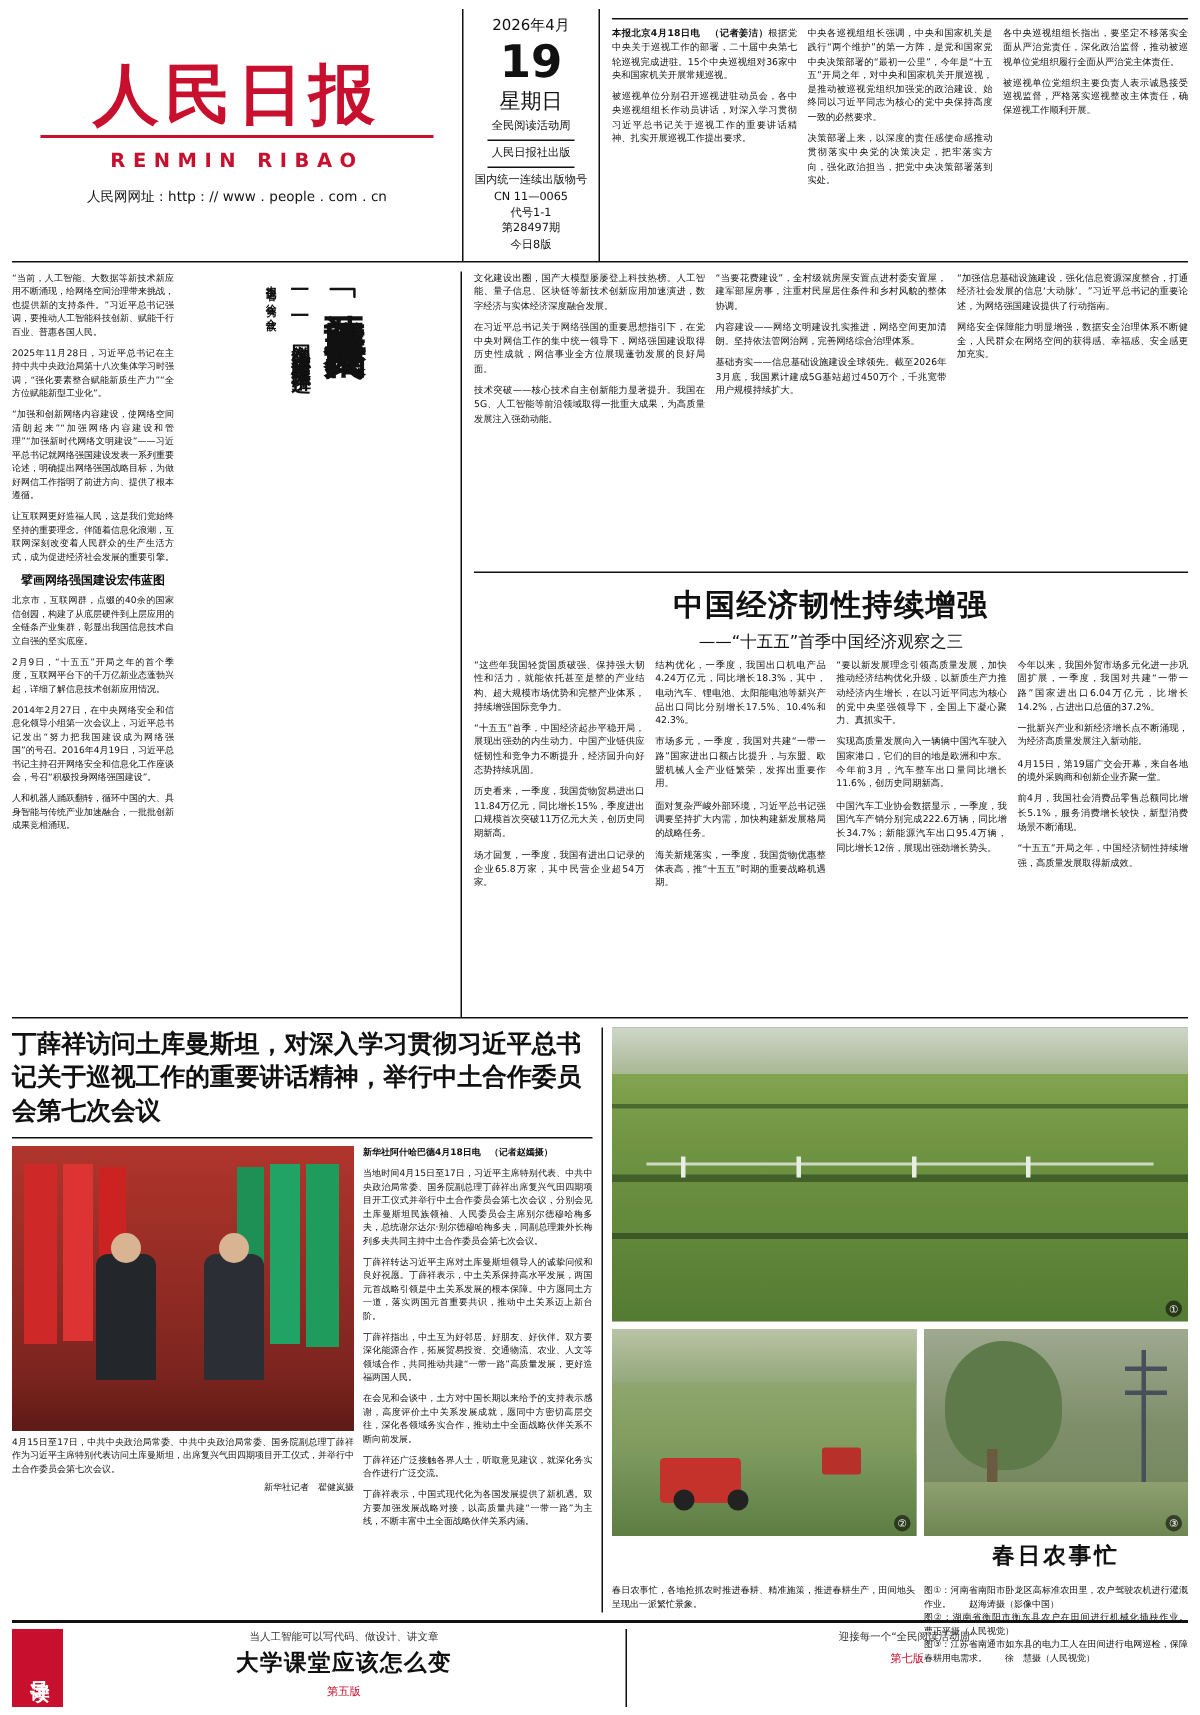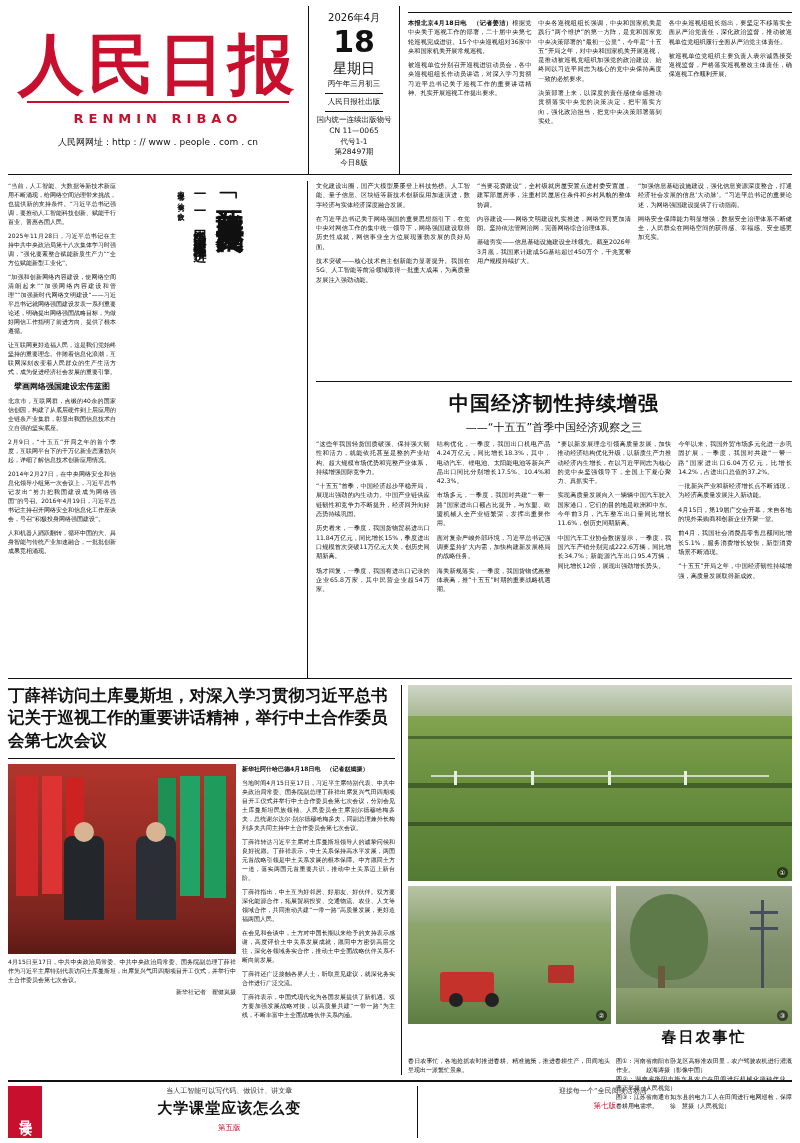--- a/index.html
+++ b/index.html
@@ -7,21 +7,21 @@
     width:800px;height:1143px;background:#ffffff;
     font-family:"DejaVu Sans","Liberation Sans",sans-serif;
     color:#111;overflow:hidden;
   }
   .page{position:relative;width:800px;height:1143px;box-sizing:border-box;padding:6px 8px;}
   
   .masthead{display:flex;align-items:stretch;height:168px;}
   .mh-logo{width:300px;display:flex;flex-direction:column;justify-content:center;align-items:center;}
   .logo-cn{
     font-family:"DejaVu Serif","Liberation Serif",serif;
-    font-weight:bold;color:#c8102e;font-size:66px;letter-spacing:4px;line-height:1;
+    font-weight:bold;color:#c8102e;font-size:44px;letter-spacing:4px;line-height:1;
     white-space:nowrap;
     text-align:center;
   }
   .logo-py{
     color:#c8102e;font-size:13px;letter-spacing:5px;margin-top:8px;font-weight:bold;
   }
   .logo-underline{width:262px;height:2px;background:#c8102e;margin-top:4px;}
   .logo-site{font-size:9px;margin-top:10px;color:#111;}
   .mh-info{
     width:92px;border-left:1px solid #111;border-right:1px solid #111;
@@ -113,23 +113,23 @@
 
     <div class="mh-logo">
       <div class="logo-cn">人民日报</div>
       <div class="logo-underline"></div>
       <div class="logo-py">RENMIN RIBAO</div>
       <div class="logo-site">人民网网址：http：// www．people．com．cn</div>
     </div>
 
     <div class="mh-info">
       <div class="mh-date-top">2026年4月</div>
-      <div class="mh-day">18</div>
+      <div class="mh-day">19</div>
       <div class="mh-week">星期日</div>
-      <div class="mh-small">丙午年三月初三</div>
+      <div class="mh-small">全民阅读活动周</div>
       <div class="mh-line"></div>
       <div class="mh-small">人民日报社出版</div>
       <div class="mh-line"></div>
       <div class="mh-small">国内统一连续出版物号</div>
       <div class="mh-small">CN 11—0065</div>
       <div class="mh-small">代号1-1</div>
       <div class="mh-small">第28497期</div>
       <div class="mh-small">今日8版</div>
     </div>
 

